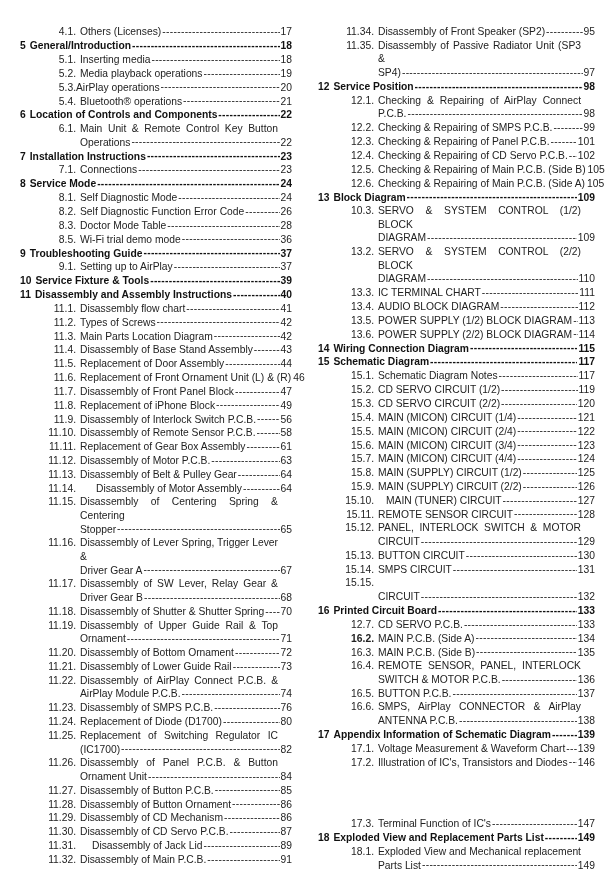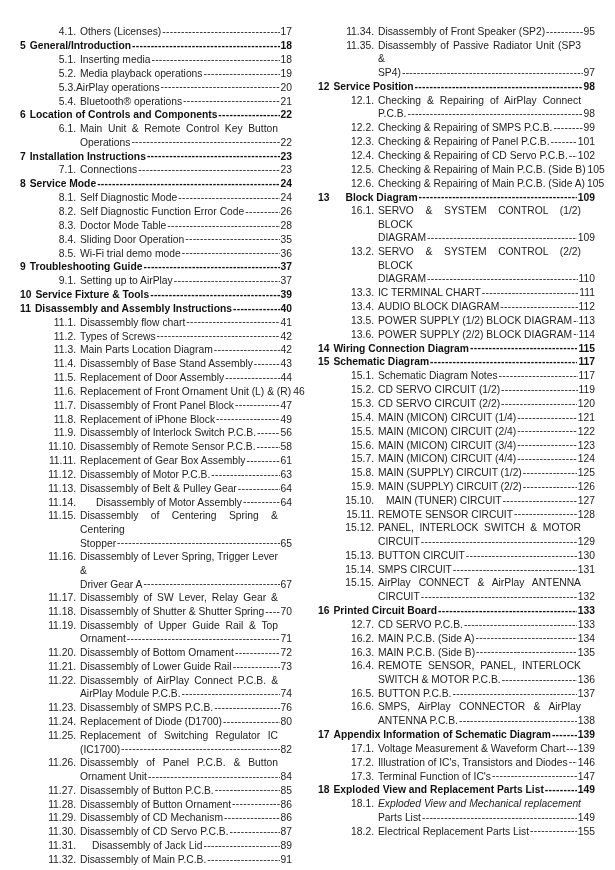--- a/index.html
+++ b/index.html
@@ -132,28 +132,20 @@
     <div class="entry sub">
       <div class="line">
         <span class="num" style="width: 56px; margin-right: 4px;">8.3.</span>
         <span class="title">Doctor Mode Table</span>
         <span class="leader"></span>
         <span class="page">28</span>
       </div>
     </div>
     <div class="entry sub">
       <div class="line">
-        <span class="num" style="width: 56px; margin-right: 4px;">8.4.</span>
-        <span class="title">Sliding Door Operation</span>
-        <span class="leader"></span>
-        <span class="page">35</span>
-      </div>
-    </div>
-    <div class="entry sub">
-      <div class="line">
         <span class="num" style="width: 56px; margin-right: 4px;">8.5.</span>
         <span class="title">Wi-Fi trial demo mode</span>
         <span class="leader"></span>
         <span class="page">36</span>
       </div>
     </div>
     <div class="entry chapter">
       <div class="line">
         <span class="num" style="margin-right: 4px;">9</span>
         <span class="title">Troubleshooting Guide</span>
@@ -319,20 +311,26 @@
         <span class="title">Driver Gear A</span>
         <span class="leader"></span>
         <span class="page">67</span>
       </div>
     </div>
     <div class="entry sub">
       <div class="line">
         <span class="num" style="width: 56px; margin-right: 4px;">11.17.</span>
         <span class="title" style="flex: 1 1 auto; text-align: justify; text-align-last: justify; white-space: normal; padding-right: 14px;">Disassembly of SW Lever, Relay Gear &amp;</span>
       </div>
+      <div class="line">
+        <span class="num" style="width: 60px;"></span>
+        <span class="title">Driver Gear B</span>
+        <span class="leader"></span>
+        <span class="page">68</span>
+      </div>
     </div>
     <div class="entry sub">
       <div class="line">
         <span class="num" style="width: 56px; margin-right: 4px;">11.18.</span>
         <span class="title">Disassembly of Shutter &amp; Shutter Spring</span>
         <span class="leader"></span>
         <span class="page">70</span>
       </div>
     </div>
     <div class="entry sub">
@@ -540,29 +538,29 @@
     <div class="entry sub">
       <div class="line">
         <span class="num" style="width: 56px; margin-right: 4px;">12.6.</span>
         <span class="title">Checking &amp; Repairing of Main P.C.B. (Side A)</span>
         <span class="leader"></span>
         <span class="page">105</span>
       </div>
     </div>
     <div class="entry chapter">
       <div class="line">
-        <span class="num" style="margin-right: 16px;">13</span>
+        <span class="num" style="margin-right: 4px;">13</span>
         <span class="title">Block Diagram</span>
         <span class="leader"></span>
         <span class="page">109</span>
       </div>
     </div>
     <div class="entry sub">
       <div class="line">
-        <span class="num" style="width: 56px; margin-right: 4px;">16.1.</span>
+        <span class="num" style="width: 56px; margin-right: 4px;">10.3.</span>
         <span class="title" style="flex: 1 1 auto; text-align: justify; text-align-last: justify; white-space: normal; padding-right: 14px;">SERVO &amp; SYSTEM CONTROL (1/2) BLOCK</span>
       </div>
       <div class="line">
         <span class="num" style="width: 60px;"></span>
         <span class="title">DIAGRAM</span>
         <span class="leader"></span>
         <span class="page">109</span>
       </div>
     </div>
     <div class="entry sub">
@@ -737,21 +735,20 @@
       <div class="line">
         <span class="num" style="width: 56px; margin-right: 4px;">15.14.</span>
         <span class="title">SMPS CIRCUIT</span>
         <span class="leader"></span>
         <span class="page">131</span>
       </div>
     </div>
     <div class="entry sub">
       <div class="line">
         <span class="num" style="width: 56px; margin-right: 4px;">15.15.</span>
-        <span class="title" style="flex: 1 1 auto; text-align: justify; text-align-last: justify; white-space: normal; padding-right: 14px;">AirPlay CONNECT &amp; AirPlay ANTENNA</span>
       </div>
       <div class="line">
         <span class="num" style="width: 60px;"></span>
         <span class="title">CIRCUIT</span>
         <span class="leader"></span>
         <span class="page">132</span>
       </div>
     </div>
     <div class="entry chapter">
       <div class="line">
@@ -764,21 +761,21 @@
     <div class="entry sub">
       <div class="line">
         <span class="num" style="width: 56px; margin-right: 4px;">12.7.</span>
         <span class="title">CD SERVO P.C.B.</span>
         <span class="leader"></span>
         <span class="page">133</span>
       </div>
     </div>
     <div class="entry sub">
       <div class="line">
-        <span class="num" style="width: 56px; margin-right: 4px;">16.2.</span>
+        <span class="num" style="width: 56px; margin-right: 4px; font-weight: bold;">16.2.</span>
         <span class="title">MAIN P.C.B. (Side A)</span>
         <span class="leader"></span>
         <span class="page">134</span>
       </div>
     </div>
     <div class="entry sub">
       <div class="line">
         <span class="num" style="width: 56px; margin-right: 4px;">16.3.</span>
         <span class="title">MAIN P.C.B. (Side B)</span>
         <span class="leader"></span>
@@ -836,38 +833,38 @@
     <div class="entry sub">
       <div class="line">
         <span class="num" style="width: 56px; margin-right: 4px;">17.2.</span>
         <span class="title">Illustration of IC's, Transistors and Diodes</span>
         <span class="leader"></span>
         <span class="page">146</span>
       </div>
     </div>
     <div class="entry sub">
       <div class="line">
-        <span class="num" style="width: 56px; margin-right: 4px;">17.3.</span>
+        <span class="num" style="width: 56px; margin-right: 4px; margin-top: 48px;">17.3.</span>
         <span class="title">Terminal Function of IC's</span>
         <span class="leader"></span>
         <span class="page">147</span>
       </div>
     </div>
     <div class="entry chapter">
       <div class="line">
         <span class="num" style="margin-right: 4px;">18</span>
         <span class="title">Exploded View and Replacement Parts List</span>
         <span class="leader"></span>
         <span class="page">149</span>
       </div>
     </div>
     <div class="entry sub">
       <div class="line">
         <span class="num" style="width: 56px; margin-right: 4px;">18.1.</span>
-        <span class="title" style="flex: 1 1 auto; text-align: justify; text-align-last: justify; white-space: normal; padding-right: 14px; font-style: italic;">Exploded View and Mechanical replacement</span>
+        <span class="title" style="flex: 1 1 auto; text-align: justify; text-align-last: justify; white-space: normal; padding-right: 14px;">Exploded View and Mechanical replacement</span>
       </div>
       <div class="line">
         <span class="num" style="width: 60px;"></span>
         <span class="title">Parts List</span>
         <span class="leader"></span>
         <span class="page">149</span>
       </div>
     </div>
     <div class="entry sub">
       <div class="line">

